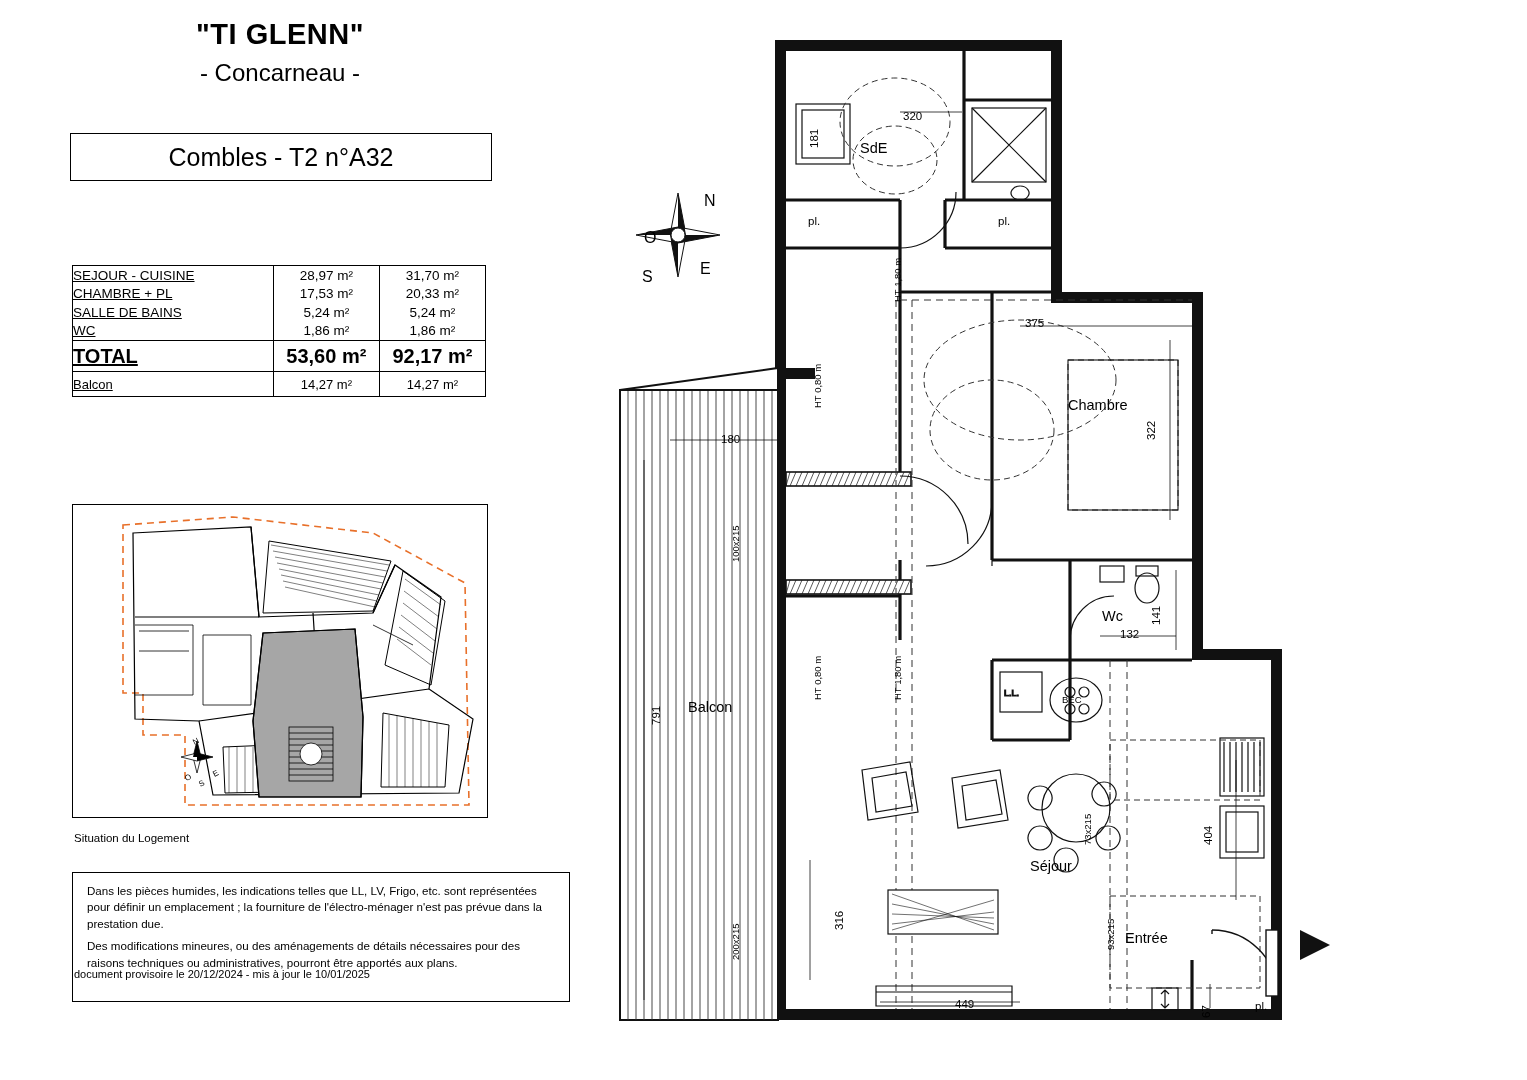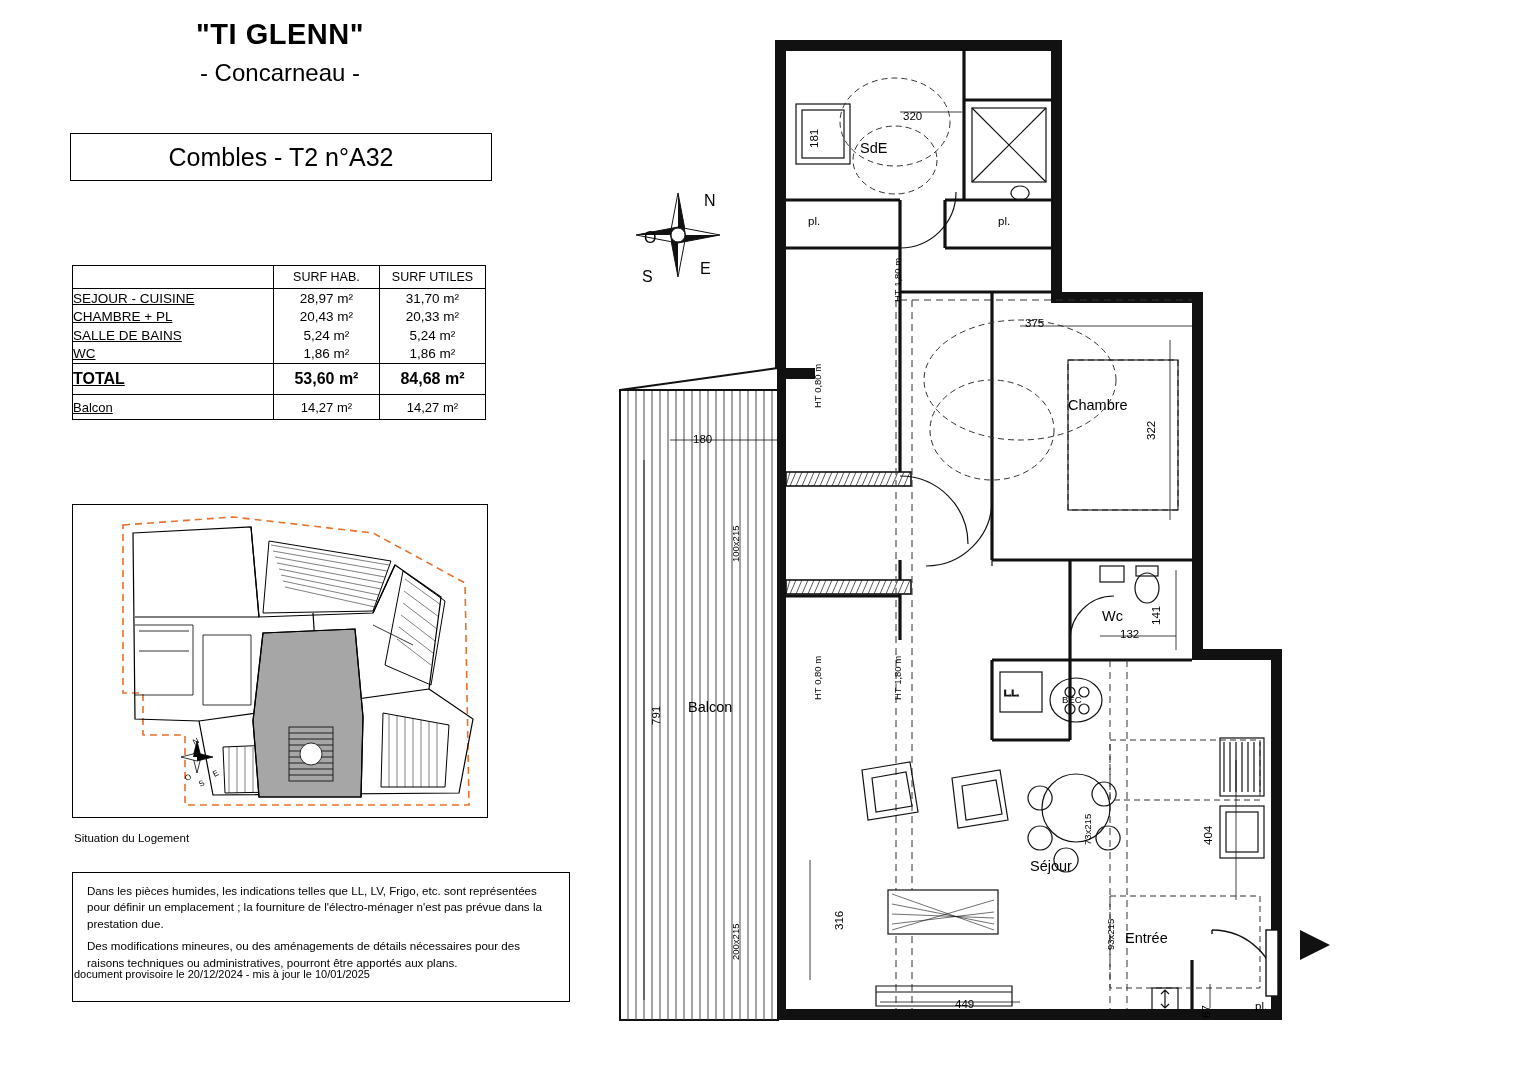--- a/index.html
+++ b/index.html
@@ -84,21 +84,21 @@
     border-top: none;
     border-bottom: none;
     height: 18.5px;
   }
   .rowgroup.first td { border-top: 1px solid #000; }
   .rowgroup.last td { border-bottom: 1px solid #000; }
   .cellpad { padding-left: 22px; }
   .total-row td {
     height: 30px;
     font-weight: bold;
-    font-size: 16px;
+    font-size: 20px;
     margin-top: 32px;
   }
   .balcon-row td { height: 24px; font-size: 13px; }
 
   
   .situation-box {
     position: absolute;
     left: 72px;
     top: 504px;
     width: 414px;
@@ -164,49 +164,44 @@
     <div class="title-main">"TI GLENN"</div>
     <div class="title-sub">- Concarneau -</div>
   </div>
 
   <div class="lot-box">
     <span class="lot-text">Combles - T2 n°A32</span>
   </div>
 
   <table class="surf-table">
     <tbody>
-        <tr>
-      <td class="lbl-col" style="border-left:none;border-top:none;"></td>
-      <th class="hdr num-col">SURF HAB.</th>
-      <th class="hdr num-col">SURF UTILES</th>
-    </tr>
     <tr class="rowgroup first">
       <td class="lbl-col cellpad">SEJOUR - CUISINE</td>
       <td class="num-col">28,97 m²</td>
       <td class="num-col">31,70 m²</td>
     </tr>
     <tr class="rowgroup">
       <td class="lbl-col cellpad">CHAMBRE + PL</td>
-      <td class="num-col">20,43 m²</td>
+      <td class="num-col">17,53 m²</td>
       <td class="num-col">20,33 m²</td>
     </tr>
     <tr class="rowgroup">
       <td class="lbl-col cellpad">SALLE DE BAINS</td>
       <td class="num-col">5,24 m²</td>
       <td class="num-col">5,24 m²</td>
     </tr>
     <tr class="rowgroup last">
       <td class="lbl-col cellpad">WC</td>
       <td class="num-col">1,86 m²</td>
       <td class="num-col">1,86 m²</td>
     </tr>
     <tr class="total-row">
       <td class="lbl-col cellpad">TOTAL</td>
       <td class="num-col">53,60 m²</td>
-      <td class="num-col">84,68 m²</td>
+      <td class="num-col">92,17 m²</td>
     </tr>
     <tr class="balcon-row">
       <td class="lbl-col cellpad">Balcon</td>
       <td class="num-col">14,27 m²</td>
       <td class="num-col">14,27 m²</td>
     </tr>
   </tbody>
     </table>
 
   <div class="situation-box">
@@ -576,21 +571,21 @@
     <div class="lbl sm" style="left:655px;top:1000px;">pl.</div>
 
     <div class="lbl xs" style="left:462px;top:694px;">BEC</div>
 
     <div class="lbl sm" style="left:303px;top:110px;">320</div>
     <div class="lbl sm rot90" style="left:208px;top:148px;">181</div>
     <div class="lbl sm" style="left:425px;top:317px;">375</div>
     <div class="lbl sm rot90" style="left:545px;top:440px;">322</div>
     <div class="lbl sm rot90" style="left:550px;top:625px;">141</div>
     <div class="lbl sm" style="left:520px;top:628px;">132</div>
-    <div class="lbl sm" style="left:93px;top:433px;">180</div>
+    <div class="lbl sm" style="left:93px;top:433px;padding-left:28px;">180</div>
     <div class="lbl sm rot90" style="left:50px;top:725px;">791</div>
     <div class="lbl sm rot90" style="left:602px;top:845px;">404</div>
     <div class="lbl sm rot90" style="left:233px;top:930px;">316</div>
     <div class="lbl sm" style="left:355px;top:998px;">449</div>
     <div class="lbl sm rot90" style="left:600px;top:1018px;">67</div>
 
     <div class="lbl xs rot90" style="left:130px;top:562px;">100x215</div>
     <div class="lbl xs rot90" style="left:130px;top:960px;">200x215</div>
     <div class="lbl xs rot90" style="left:212px;top:408px;">HT 0,80 m</div>
     <div class="lbl xs rot90" style="left:212px;top:700px;">HT 0,80 m</div>

